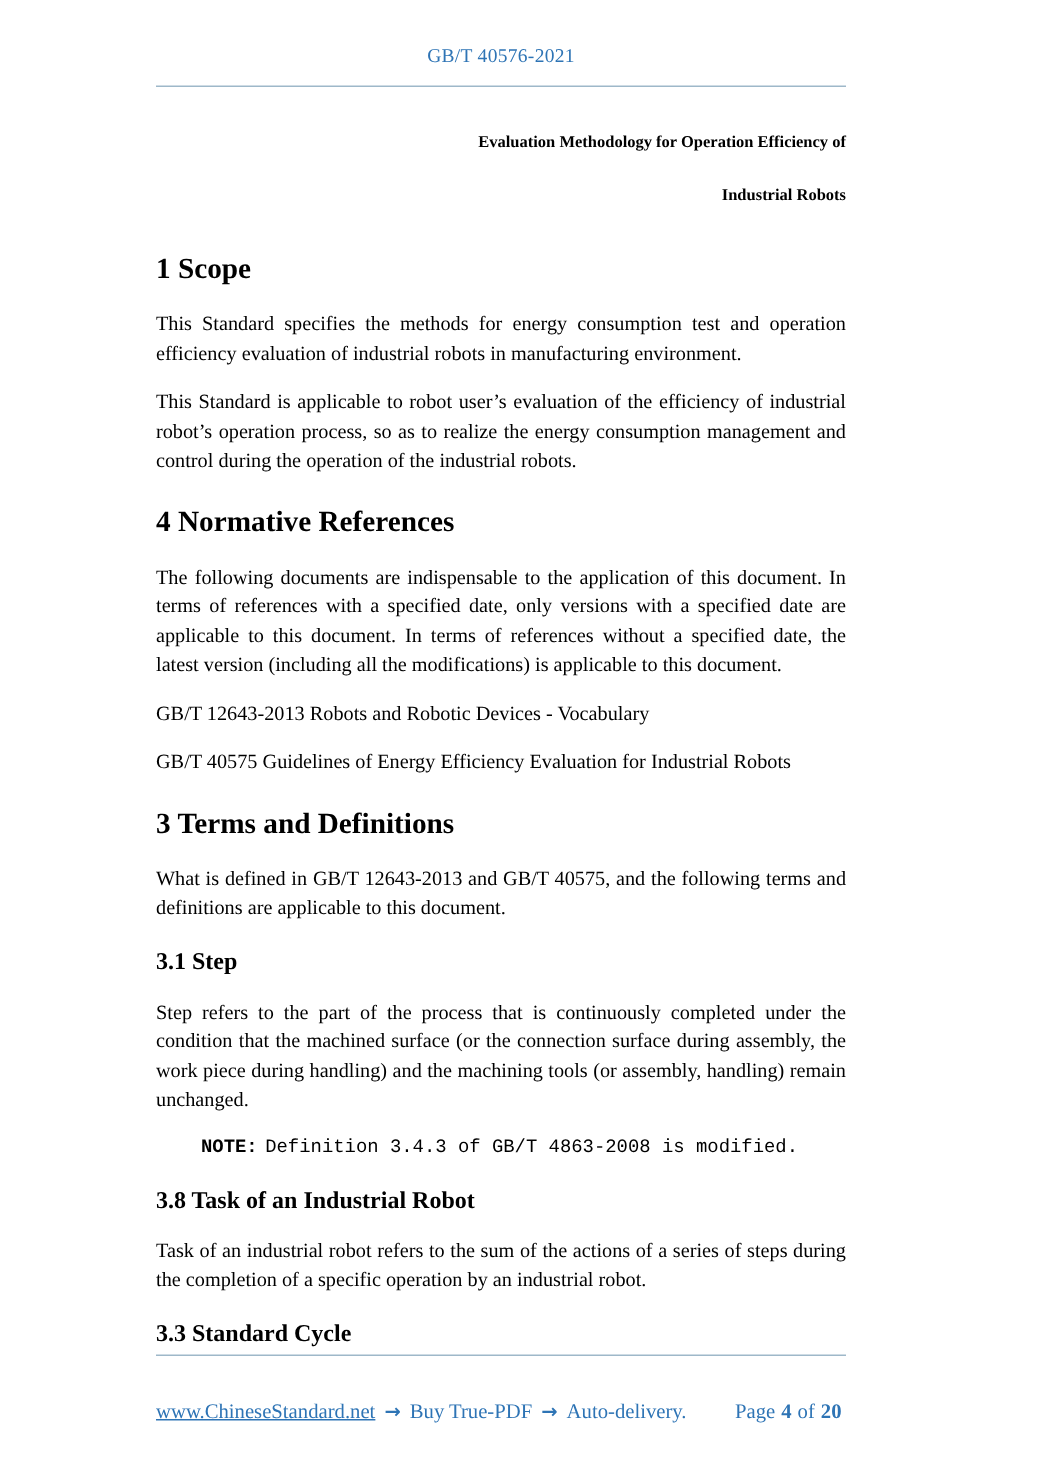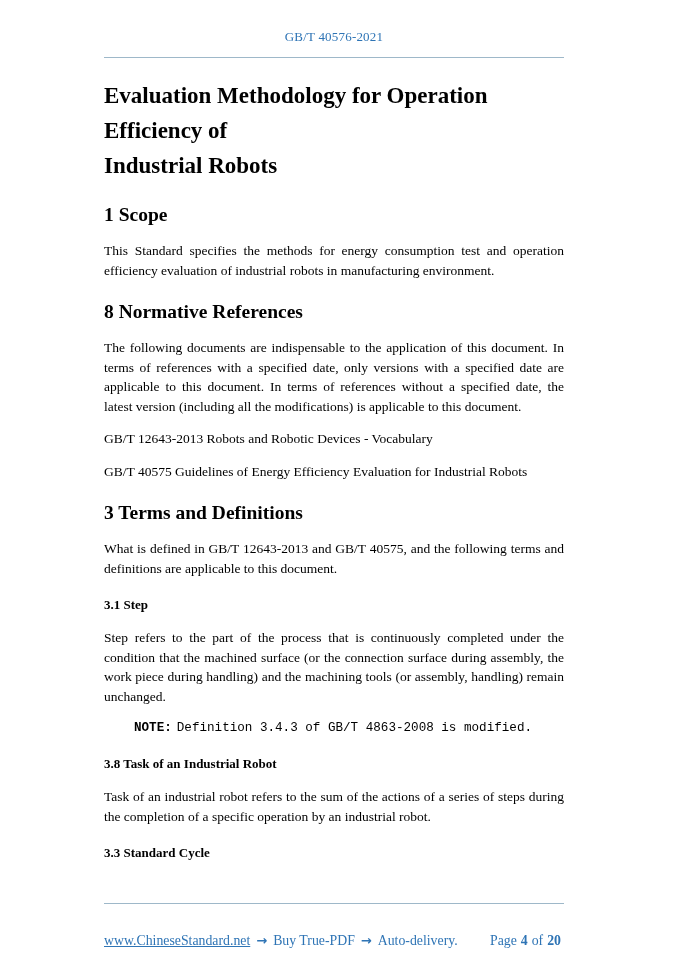--- a/index.html
+++ b/index.html
@@ -11,26 +11,26 @@
   .page{
     width:666px;height:980px;position:relative;background:#ffffff;color:#000000;
     font-family:"Liberation Serif","DejaVu Serif",serif;overflow:hidden;margin:0;
   }
   .content{padding:0 102px 0 104px;}
   .std-code{
     padding-top:29px;text-align:center;font-size:13px;line-height:16px;
     color:var(--blue);letter-spacing:.2px;
   }
   .header-rule{border:none;border-top:1.5px solid var(--rule);margin:12px 0 0;}
-  .doc-title{margin:20px 0 0;text-align:left;font-size:23px;font-weight:bold;line-height:35px;}
+  .doc-title{margin:20px 0 0;text-align:right;font-size:11px;font-weight:bold;line-height:35px;}
   .doc-title span{display:block;}
   .section-heading{font-size:19.5px;font-weight:bold;line-height:26px;margin:19px 0 0;}
   p.body{font-size:13.5px;line-height:19.5px;margin:13px 0 0;text-align:justify;}
   p.ref{text-align:left;}
-  .subsection-heading{font-size:13px;font-weight:bold;line-height:20px;margin:17px 0 0;}
+  .subsection-heading{font-size:16px;font-weight:bold;line-height:20px;margin:17px 0 0;}
   .note{margin:13px 0 0 30px;font-size:12.6px;line-height:18px;font-family:Liberation Mono, monospace;}
   .note .note-label{font-weight:bold;margin-right:5px;}
   .doc-footer{
     position:absolute;top:903px;left:104px;right:102px;
     border-top:1.5px solid var(--rule);padding-top:28px;
     display:flex;justify-content:space-between;align-items:baseline;
     color:var(--blue);font-size:13.8px;line-height:18px;
   }
   .footer-left{white-space:nowrap;}
   .footer-left .url{color:var(--blue);text-decoration:underline;cursor:pointer;}
@@ -49,24 +49,25 @@
     <hr class="header-rule">
 
     <h1 class="doc-title">
       <span>Evaluation Methodology for Operation Efficiency of</span>
       <span>Industrial Robots</span>
     </h1>
 
     <div class="section">
       <div class="section-heading">1 Scope</div>
       <p class="body">This Standard specifies the methods for energy consumption test and operation efficiency evaluation of industrial robots in manufacturing environment.</p>
+      <p class="body">This Standard is applicable to robot user’s evaluation of the efficiency of industrial robot’s operation process, so as to realize the energy consumption management and control during the operation of the industrial robots.</p>
     </div>
 
     <div class="section">
-      <div class="section-heading">8 Normative References</div>
+      <div class="section-heading">4 Normative References</div>
       <p class="body">The following documents are indispensable to the application of this document. In terms of references with a specified date, only versions with a specified date are applicable to this document. In terms of references without a specified date, the latest version (including all the modifications) is applicable to this document.</p>
       <p class="body ref">GB/T 12643-2013 Robots and Robotic Devices - Vocabulary</p>
       <p class="body ref">GB/T 40575 Guidelines of Energy Efficiency Evaluation for Industrial Robots</p>
     </div>
 
     <div class="section">
       <div class="section-heading">3 Terms and Definitions</div>
       <p class="body">What is defined in GB/T 12643-2013 and GB/T 40575, and the following terms and definitions are applicable to this document.</p>
 
       <div class="subsection-heading">3.1 Step</div>

